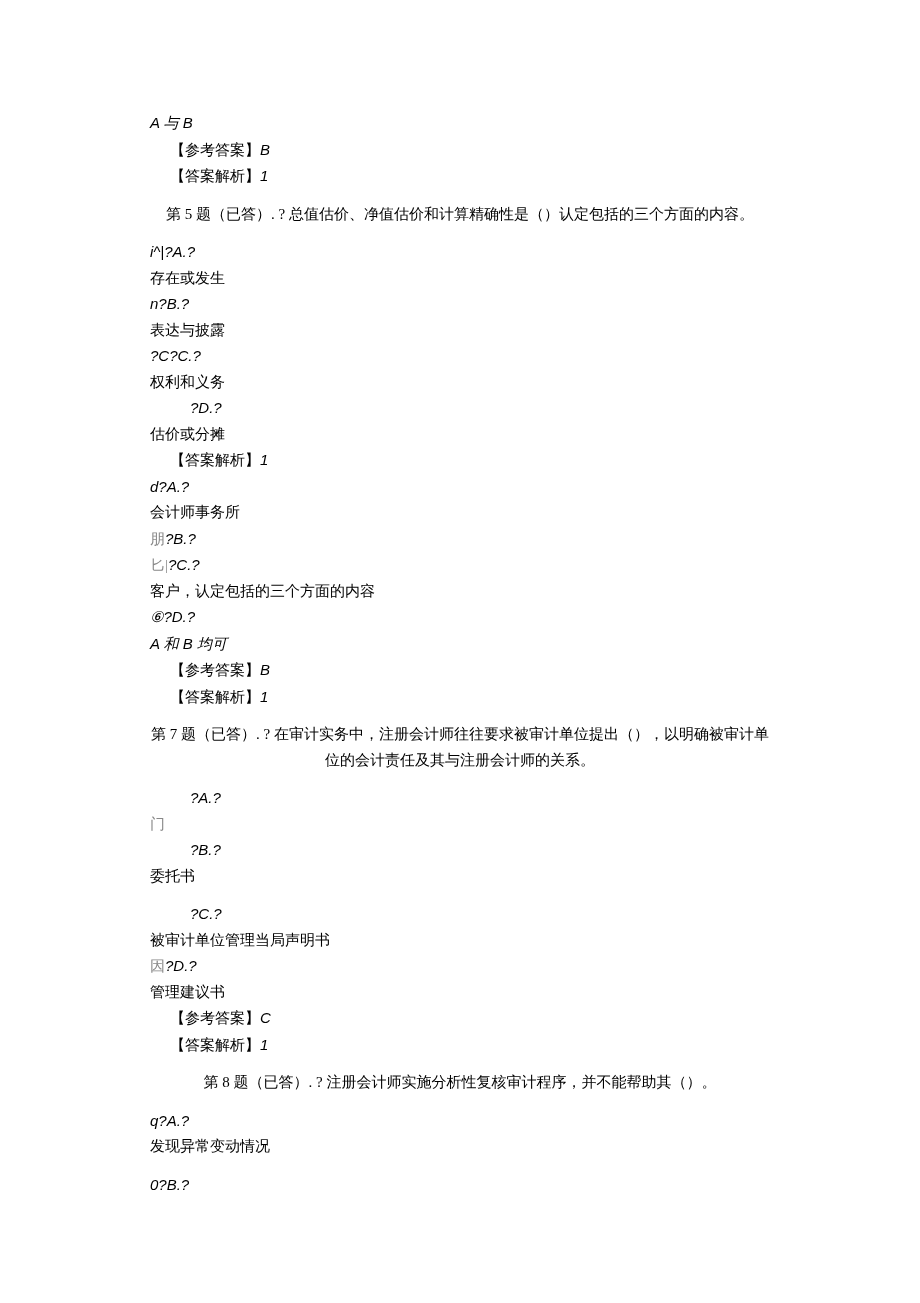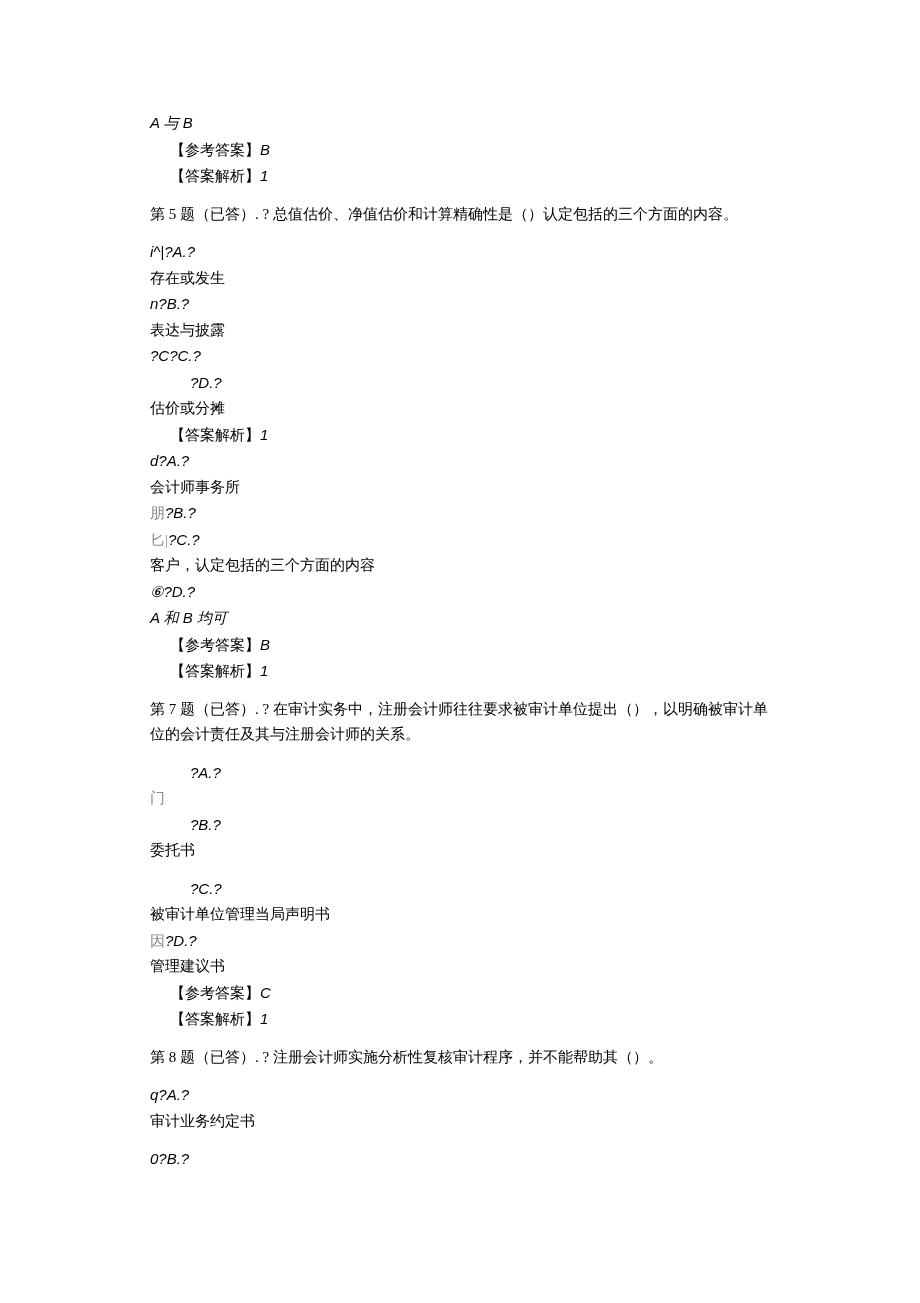--- a/index.html
+++ b/index.html
@@ -17,20 +17,21 @@
   }
   .line {
     margin: 0;
     padding: 0;
   }
   .indent {
     padding-left: 20px;
   }
   .gap-top {
     margin-top: 12px;
+    text-align: center;
   }
   .gap-bottom {
     margin-bottom: 12px;
   }
   .western {
     font-family: Arial, Helvetica, sans-serif;
     font-style: italic;
   }
   .italic {
     font-style: italic;
@@ -56,20 +57,21 @@
 
   <div class="line gap-top gap-bottom">第 5 题（已答）. ? 总值估价、净值估价和计算精确性是（）认定包括的三个方面的内容。</div>
 
   <div class="line"><span class="western">i^|?A.?</span></div>
   <div class="line">存在或发生</div>
 
   <div class="line"><span class="western">n?B.?</span></div>
   <div class="line">表达与披露</div>
 
   <div class="line"><span class="western italic">?C?C.?</span></div>
+  <div class="line">权利和义务</div>
 
   <div class="line" style="padding-left:40px;"><span class="western">?D.?</span></div>
   <div class="line">估价或分摊</div>
 
   <div class="line indent">
     <span>【答案解析】</span><span class="western">1</span>
   </div>
 
 
   <div class="line"><span class="western">d?A.?</span></div>
@@ -109,17 +111,17 @@
   <div class="line indent">
     <span>【参考答案】</span><span class="western">C</span>
   </div>
   <div class="line indent">
     <span>【答案解析】</span><span class="western">1</span>
   </div>
 
   <div class="line gap-top gap-bottom">第 8 题（已答）. ? 注册会计师实施分析性复核审计程序，并不能帮助其（）。</div>
 
   <div class="line"><span class="western">q?A.?</span></div>
-  <div class="line gap-bottom">审计业务约定书</div>
+  <div class="line gap-bottom">发现异常变动情况</div>
 
   <div class="line"><span class="western">0?B.?</span></div>
 
 </div>
 
 </body></html>

